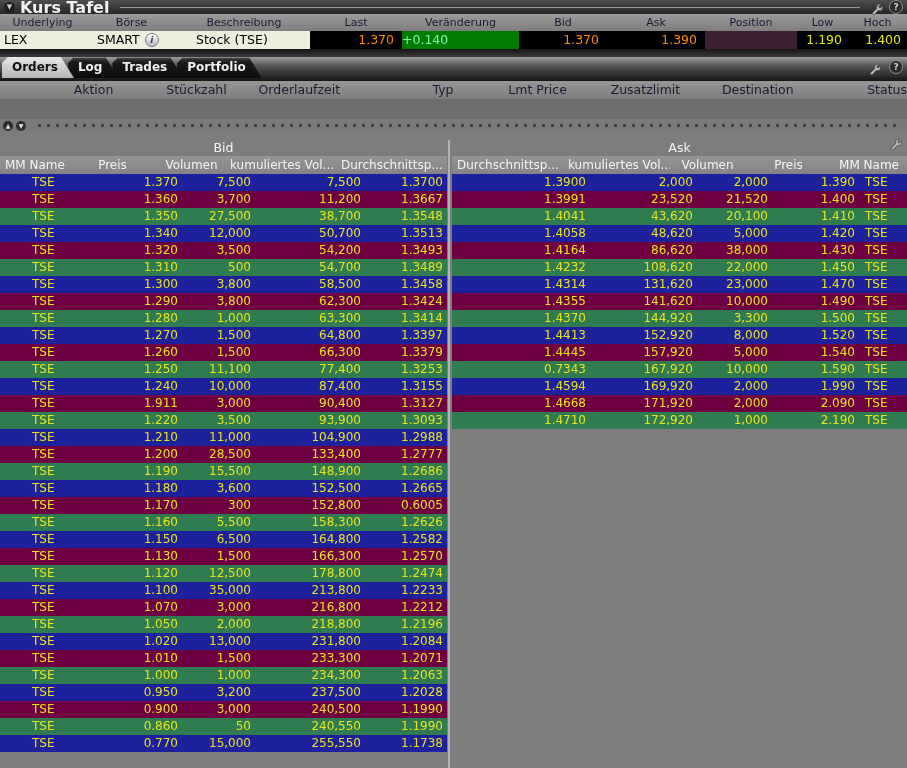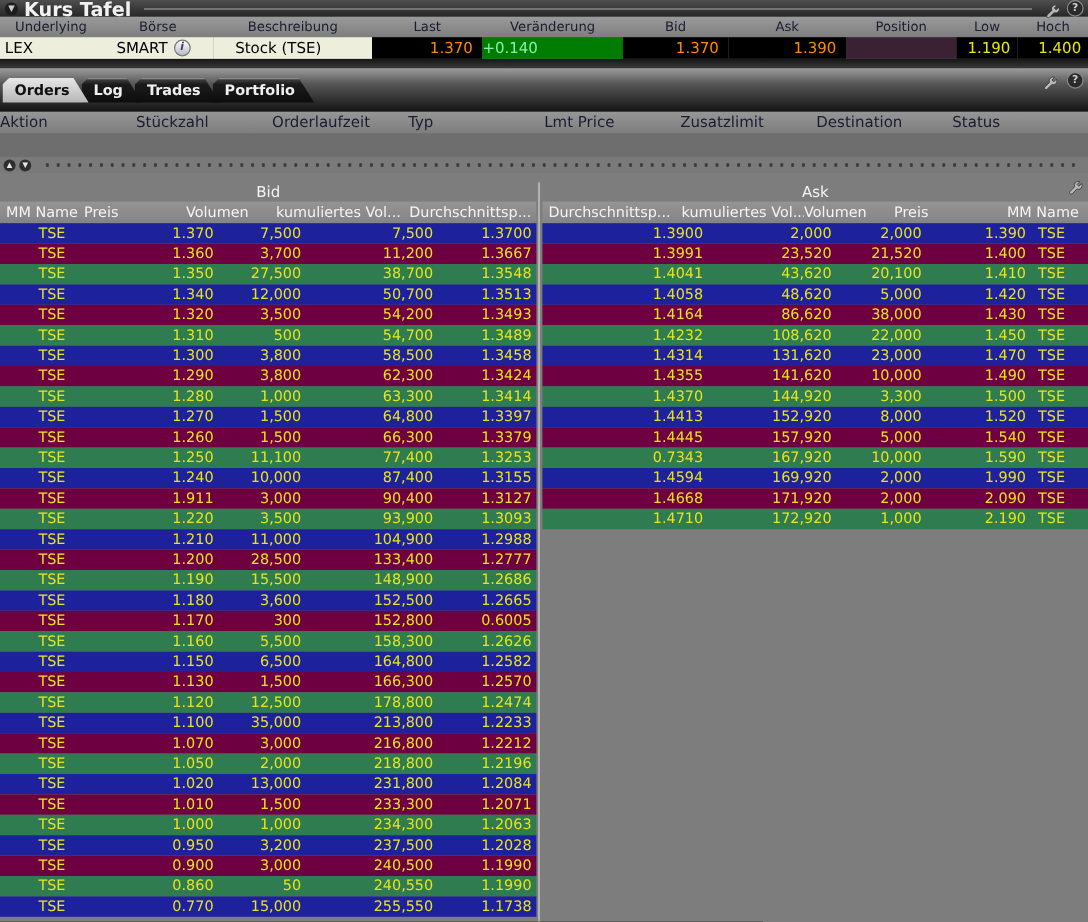--- a/index.html
+++ b/index.html
@@ -36,34 +36,34 @@
   .q-underlying{padding-left:4px;}
   .q-boerse{padding-left:12px;display:flex;align-items:center;gap:5px;}
   .q-beschreibung{padding-left:18px;}
   .info-badge{width:12px;height:12px;border-radius:50%;background:linear-gradient(180deg,#fdfdfd,#b9b9c6);
               border:1px solid #76767e;color:#3c3c58;font-size:9px;font-weight:bold;font-style:italic;
               line-height:12px;text-align:center;display:inline-block;}
 
   .gap-dark{height:8px;background:linear-gradient(180deg,#161616,#3a3a3a);}
 
   
-  .tabstrip{height:36px;background:linear-gradient(180deg,#9c9c9c 0%,#585858 35%,#141414 100%);
-            display:flex;align-items:center;padding-left:2px;position:relative;}
+  .tabstrip{height:24px;background:linear-gradient(180deg,#9c9c9c 0%,#585858 35%,#141414 100%);
+            display:flex;align-items:flex-start;padding-left:2px;position:relative;}
   .tab{height:21px;line-height:21px;font-size:12px;font-weight:bold;
        padding:0 16px 0 10px;margin-right:-6px;cursor:pointer;white-space:nowrap;
        clip-path:polygon(0 100%,0 6px,6px 0,calc(100% - 13px) 0,100% 100%);}
   .tab.active{background:linear-gradient(180deg,#e8e8e8,#b4b4b4);color:#101010;z-index:2;}
   .tab.dark{background:linear-gradient(180deg,#4a4a4a 0%,#1b1b1b 25%,#0c0c0c 100%);
             color:#f0f0f0;z-index:1;box-shadow:inset 0 1px 0 #8a8a8a;}
   .strip-icons{position:absolute;right:4px;top:3px;display:flex;gap:7px;align-items:center;}
 
   
   .ogrid{display:grid;grid-template-columns:repeat(8,1fr);}
   .ohead{height:18px;background:linear-gradient(180deg,#969696,#7e7e7e);}
-  .ohead .qh{color:#1b1b33;font-size:12.5px;line-height:18px;text-align:left;white-space:nowrap;}
+  .ohead .qh{color:#1b1b33;font-size:12.5px;line-height:18px;text-align:right;white-space:nowrap;}
   .orders-empty{height:20px;background:#6e6e6e;}
 
   
   .splitter{height:13px;background:#7a7a7a;display:flex;align-items:center;gap:3px;
             padding-left:3px;position:relative;}
   .split-btn{width:10px;height:10px;border-radius:50%;background:#2e2e2e;color:#e8e8e8;
              font-size:6px;line-height:10px;text-align:center;cursor:pointer;
              font-family:"DejaVu Sans",sans-serif;flex:0 0 auto;}
   .split-dots{flex:1;height:5px;margin:0 6px;
       background-image:radial-gradient(circle,#3c3c3c 1.4px,rgba(0,0,0,0) 1.6px);
@@ -78,21 +78,21 @@
   .depth-title{height:16px;text-align:center;color:#f4f4f4;font-size:12.5px;line-height:15px;}
   .dhead{height:18px;background:linear-gradient(180deg,#949494,#848484);
          color:#f4f4f4;font-size:12px;line-height:18px;}
   .dhead span{white-space:nowrap;overflow:hidden;}
   .bidgrid{display:grid;grid-template-columns:70px 85px 73px 110px auto;}
   .askgrid{display:grid;grid-template-columns:111px 107px 75px 87px auto;}
   .drow{height:17px;font-size:12px;line-height:17px;color:var(--row-text,#e8e41c);cursor:pointer;padding-left:27px;}
   .drow span{white-space:nowrap;overflow:hidden;}
   .c-left{text-align:left;padding-left:5px;}
   .c-right{text-align:right;padding-right:4px;}
-  .c-center{text-align:left;}
+  .c-center{text-align:center;}
   .hdr-right{text-align:right;padding-right:8px;}
   .row-blue{background:var(--row-blue,#1e219c);}
   .row-maroon{background:var(--row-maroon,#6e0041);}
   .row-green{background:var(--row-green,#2e7c4f);}
   .depth-wrench{position:absolute;top:-4px;right:4px;}
 </style>
 </head>
 <body>
 
 <div class="app">

